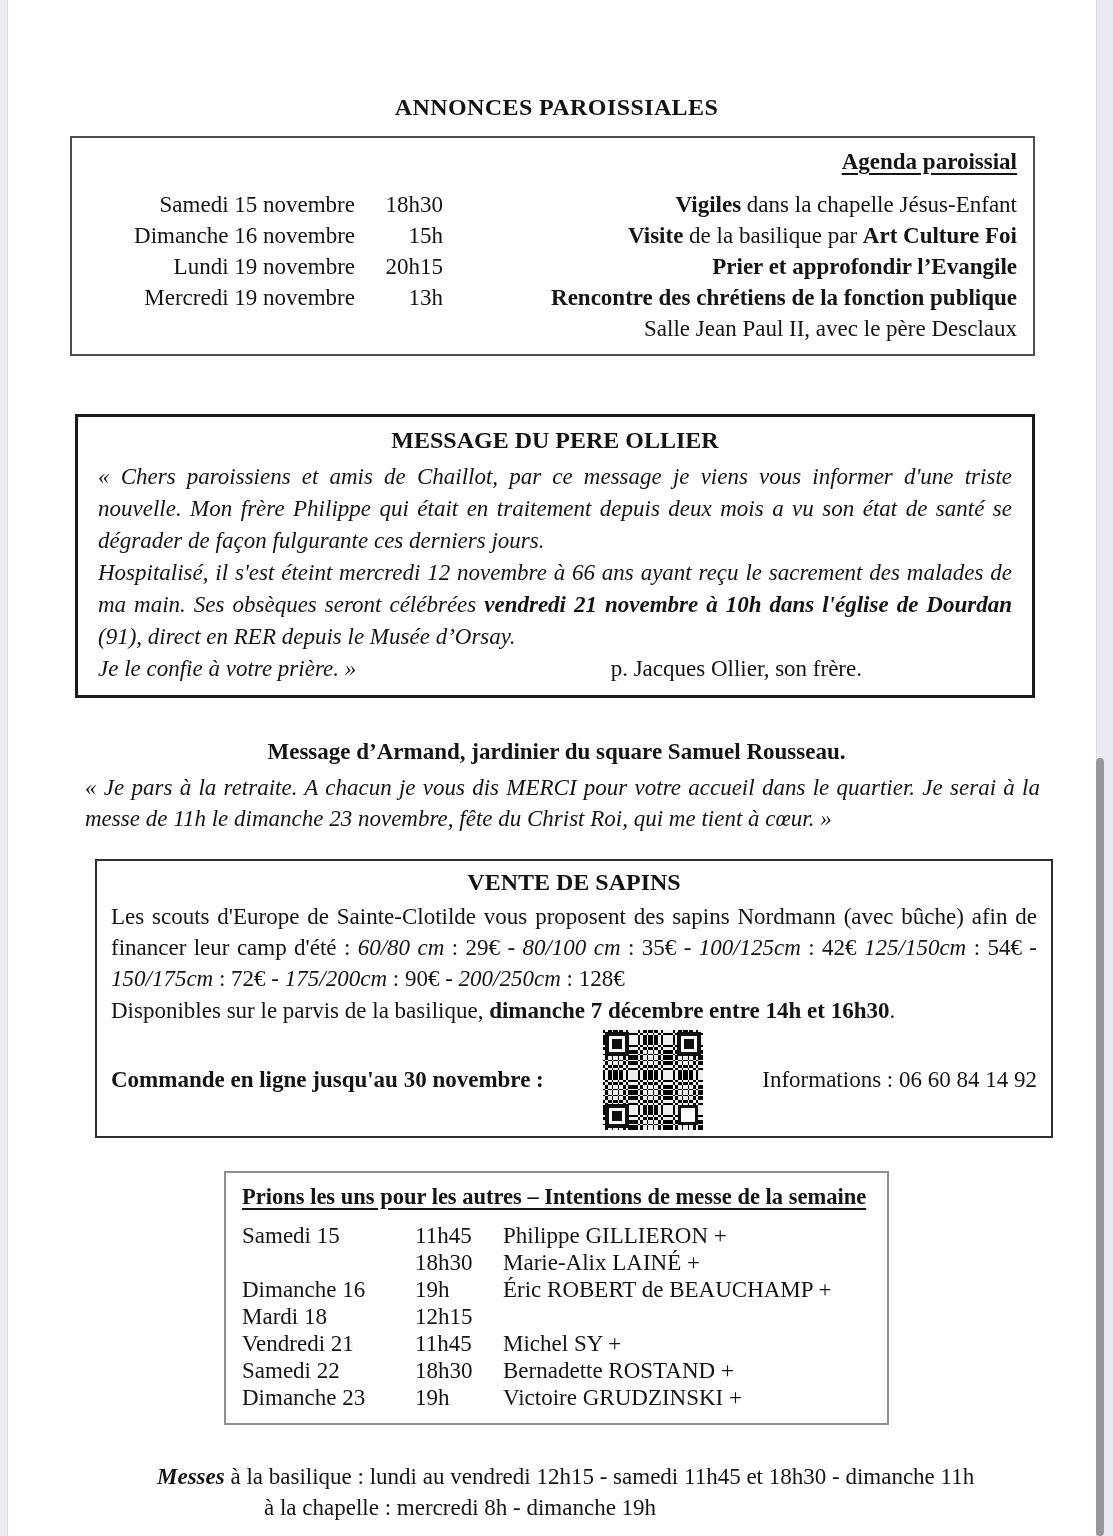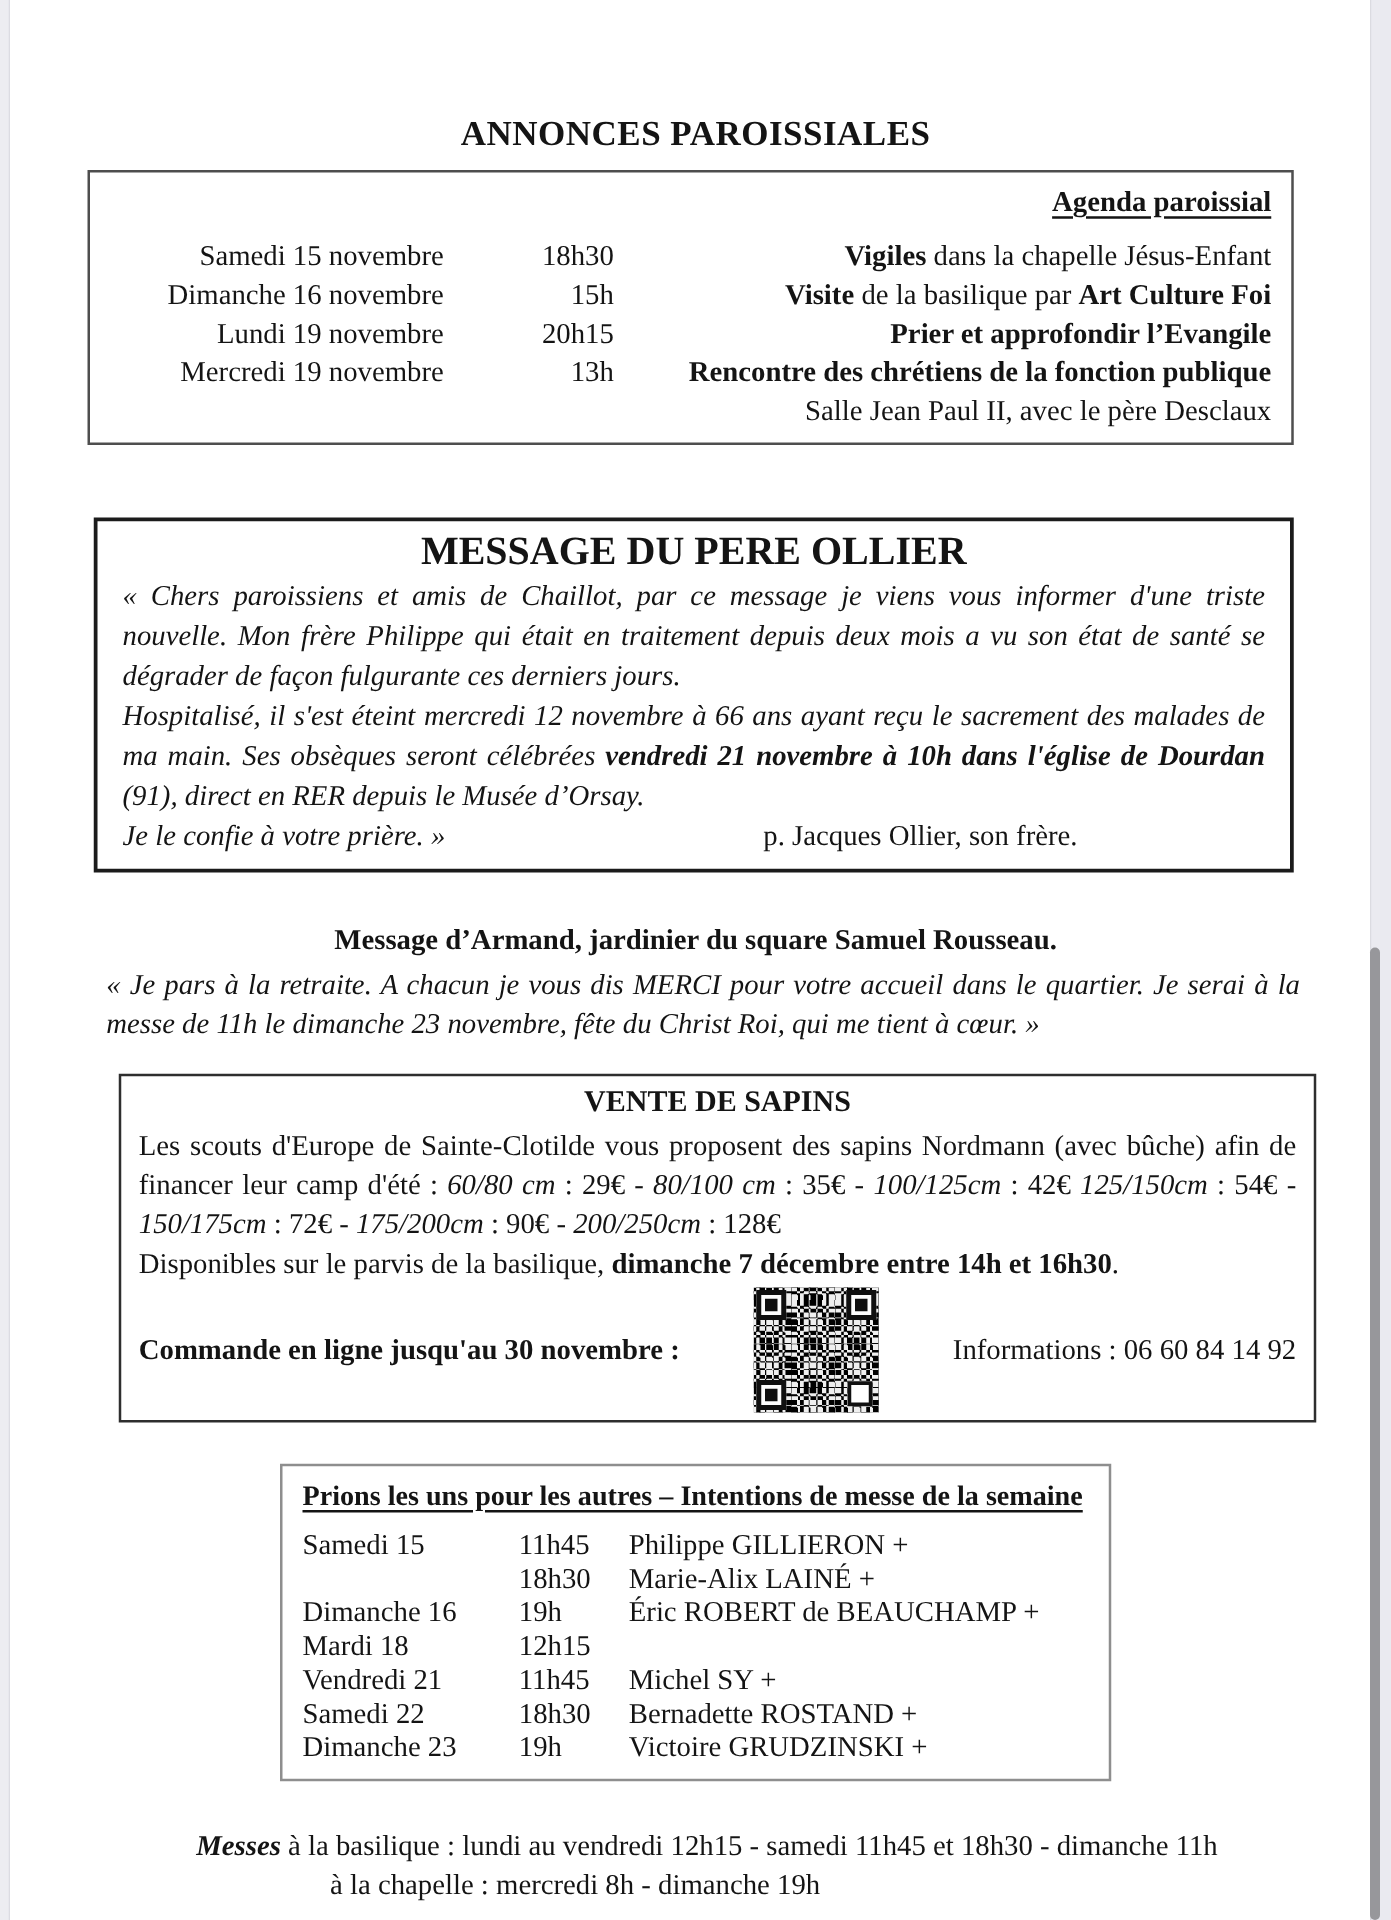--- a/index.html
+++ b/index.html
@@ -10,31 +10,31 @@
     font-size:23px;line-height:31px;
   }
   .sb{font-weight:bold;}
   .si{font-style:italic;}
 
   
   .edge-left{position:absolute;left:0;top:0;width:7px;height:1536px;background:#ededf1;border-right:1px solid #dcdce2;}
   .sb-track{position:absolute;right:0;top:0;width:16px;height:1536px;background:#eaeaf0;border-left:1px solid #dbdbe1;}
   .sb-thumb{position:absolute;right:9px;top:758px;width:8px;height:778px;background:#97979b;border-radius:5px;}
 
-  .page-title{margin:92px 0 0 0;text-align:center;font-weight:bold;font-size:28px;letter-spacing:.4px;}
+  .page-title{margin:92px 0 0 0;text-align:center;font-weight:bold;font-size:24px;letter-spacing:.4px;}
 
   
   .agenda-box{box-sizing:border-box;margin:13px 0 0 70px;width:965px;border:2px solid #4e4e4e;padding:8px 16px 10px 16px;text-align:right;}
   .agenda-heading{display:inline-block;font-weight:bold;text-decoration:underline;text-decoration-thickness:2px;text-underline-offset:4px;margin-bottom:12px;}
-  .agenda-row{display:grid;grid-template-columns:267px 88px 1fr;gap:48px;}
+  .agenda-row{display:grid;grid-template-columns:267px 88px 1fr;}
   .agenda-extra{display:grid;grid-template-columns:355px 1fr;}
 
   
   .ollier-box{box-sizing:border-box;margin:58px 0 0 75px;width:960px;border:3px solid #1b1b1b;padding:8px 20px 10px 20px;}
-  .ollier-title{text-align:center;font-weight:bold;font-size:32px;margin-bottom:5px;}
+  .ollier-title{text-align:center;font-weight:bold;font-size:24px;margin-bottom:5px;}
   .ollier-paragraph{font-style:italic;text-align:justify;white-space:pre-line;line-height:32px;}
   .ollier-sign{display:flex;font-style:italic;line-height:32px;}
   .ollier-sign .right{font-style:normal;margin-left:auto;margin-right:150px;}
 
   
   .armand-heading{margin-top:38px;text-align:center;font-weight:bold;}
   .armand-body{margin:5px 73px 0 85px;font-style:italic;text-align:justify;line-height:31px;}
 
   
   .sapins-box{box-sizing:border-box;margin:25px 0 0 95px;width:958px;border:2px solid #2e2e2e;padding:6px 14px 8px 14px;}

